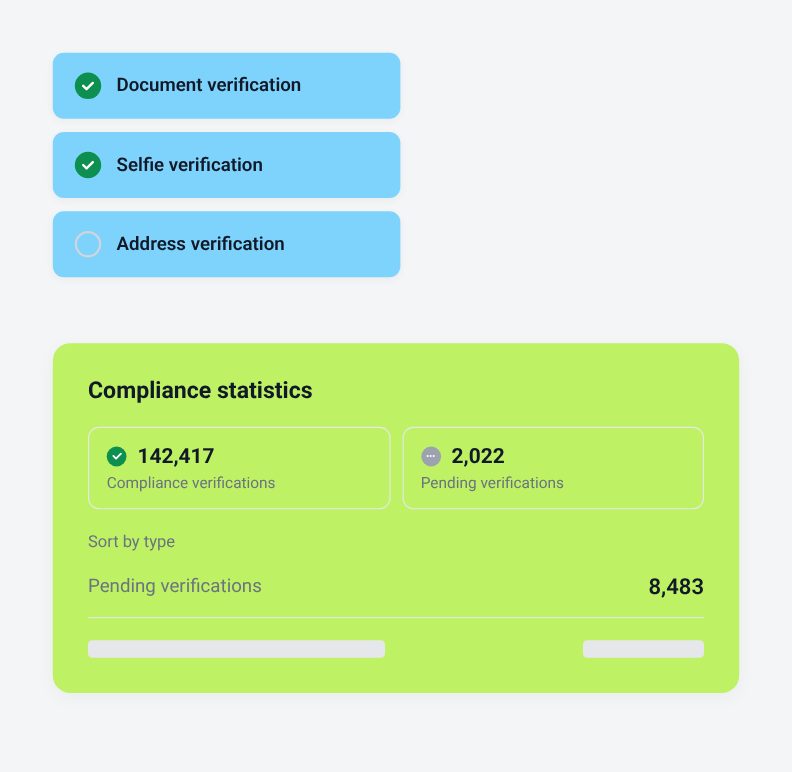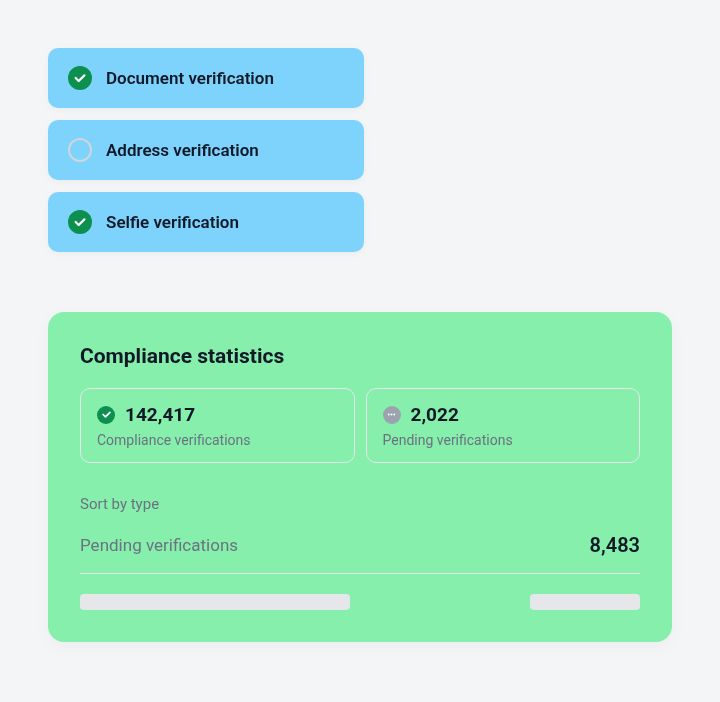--- a/index.html
+++ b/index.html
@@ -54,35 +54,35 @@
       border-radius: 50%;
       border: 2px solid #d1d5db;
       flex-shrink: 0;
     }
     .step-label {
       font-size: 17px;
       font-weight: 600;
       color: #111827;
     }
     .stats-panel {
-      background: #86efac;
+      background: #bef264;
       border-radius: 16px;
       padding: 32px;
       box-shadow: 0 4px 16px rgba(0,0,0,0.04);
     }
     .stats-title {
       font-size: 21px;
       font-weight: 700;
       color: #111827;
       margin-bottom: 20px;
     }
     .stats-cards {
       display: flex;
       gap: 11px;
-      margin-bottom: 32px;
+      margin-bottom: 20px;
     }
     .stat-card {
       flex: 1;
       border: 1px solid #e5e7eb;
       border-radius: 10px;
       padding: 14px 16px;
     }
     .stat-header {
       display: flex;
       align-items: center;
@@ -174,30 +174,30 @@
   <div class="verification-steps">
     <div class="step-card">
       <span class="check-circle">
         <svg viewBox="0 0 16 16" fill="none">
             <path d="M3 8l3.5 3.5L13 5" stroke="#ffffff" stroke-width="2.5" stroke-linecap="round" stroke-linejoin="round"></path>
           </svg>
       </span>
       <span class="step-label">Document verification</span>
     </div>
     <div class="step-card">
-      <span class="empty-circle"></span>
-      <span class="step-label">Address verification</span>
-    </div>
-    <div class="step-card">
       <span class="check-circle">
         <svg viewBox="0 0 16 16" fill="none">
             <path d="M3 8l3.5 3.5L13 5" stroke="#ffffff" stroke-width="2.5" stroke-linecap="round" stroke-linejoin="round"></path>
           </svg>
       </span>
       <span class="step-label">Selfie verification</span>
+    </div>
+    <div class="step-card">
+      <span class="empty-circle"></span>
+      <span class="step-label">Address verification</span>
     </div>
   </div>
 
   <div class="stats-panel">
     <h2 class="stats-title">Compliance statistics</h2>
 
     <div class="stats-cards">
       <div class="stat-card">
         <div class="stat-header">
           <span class="stat-icon-check">

